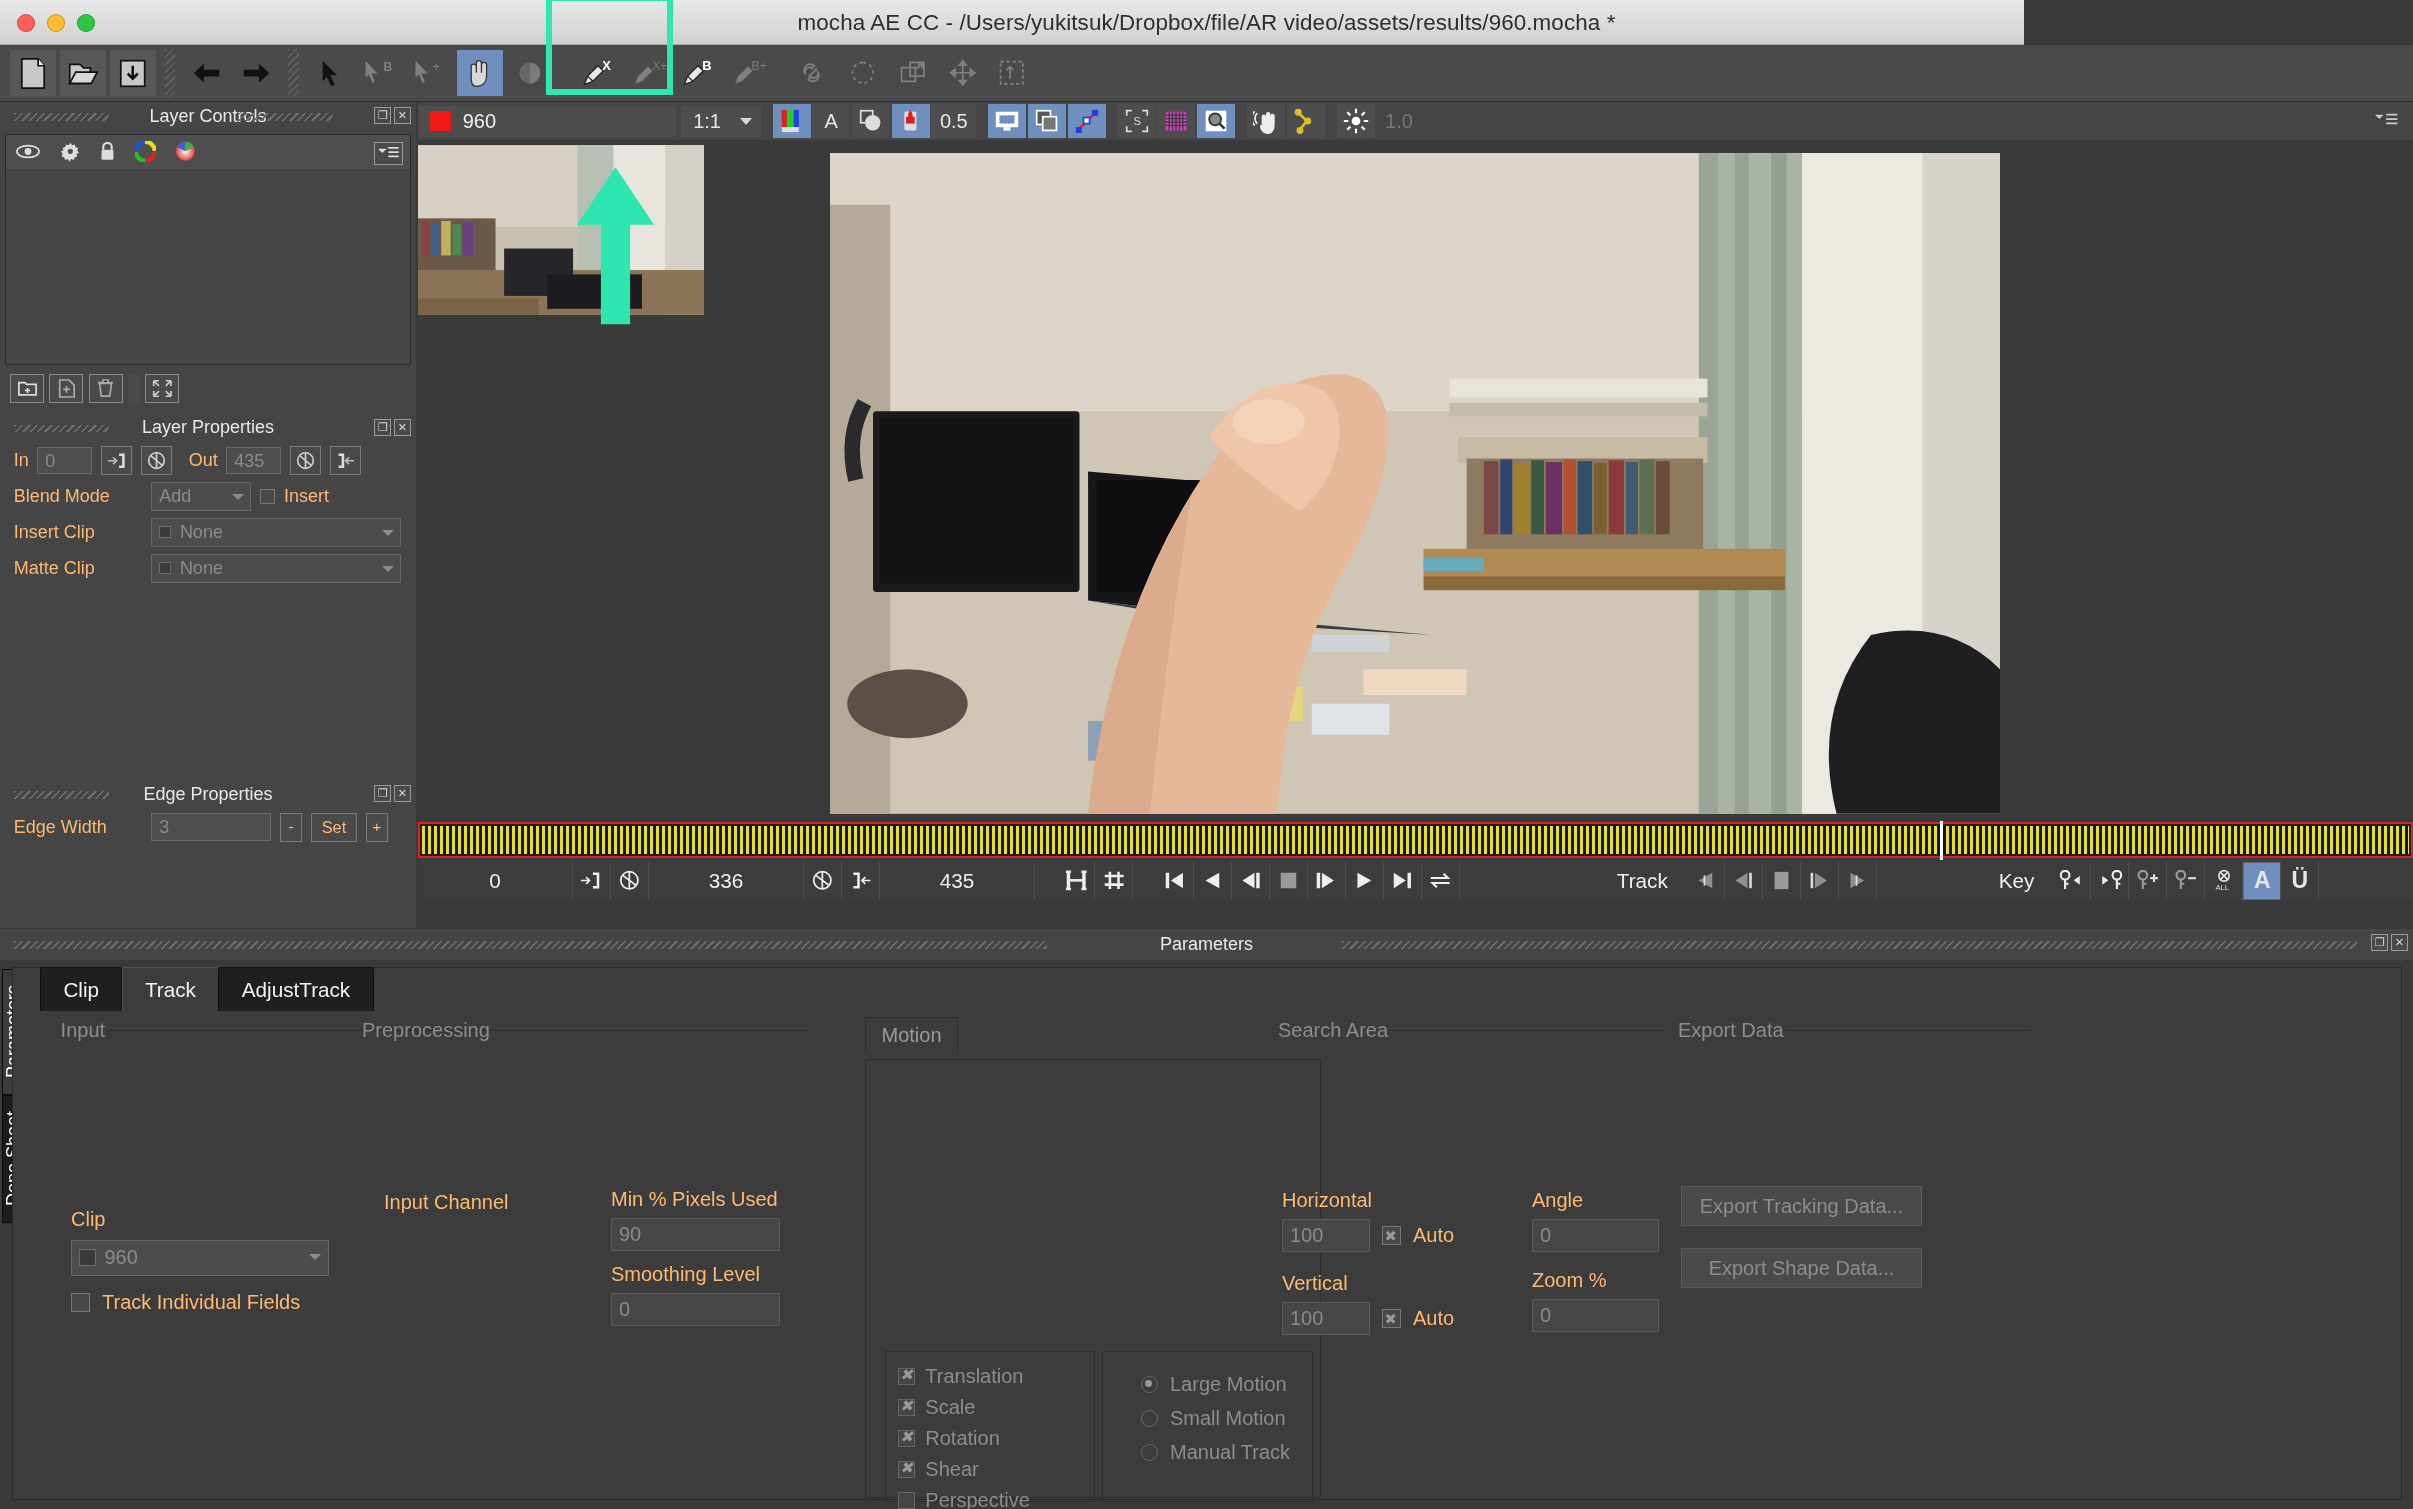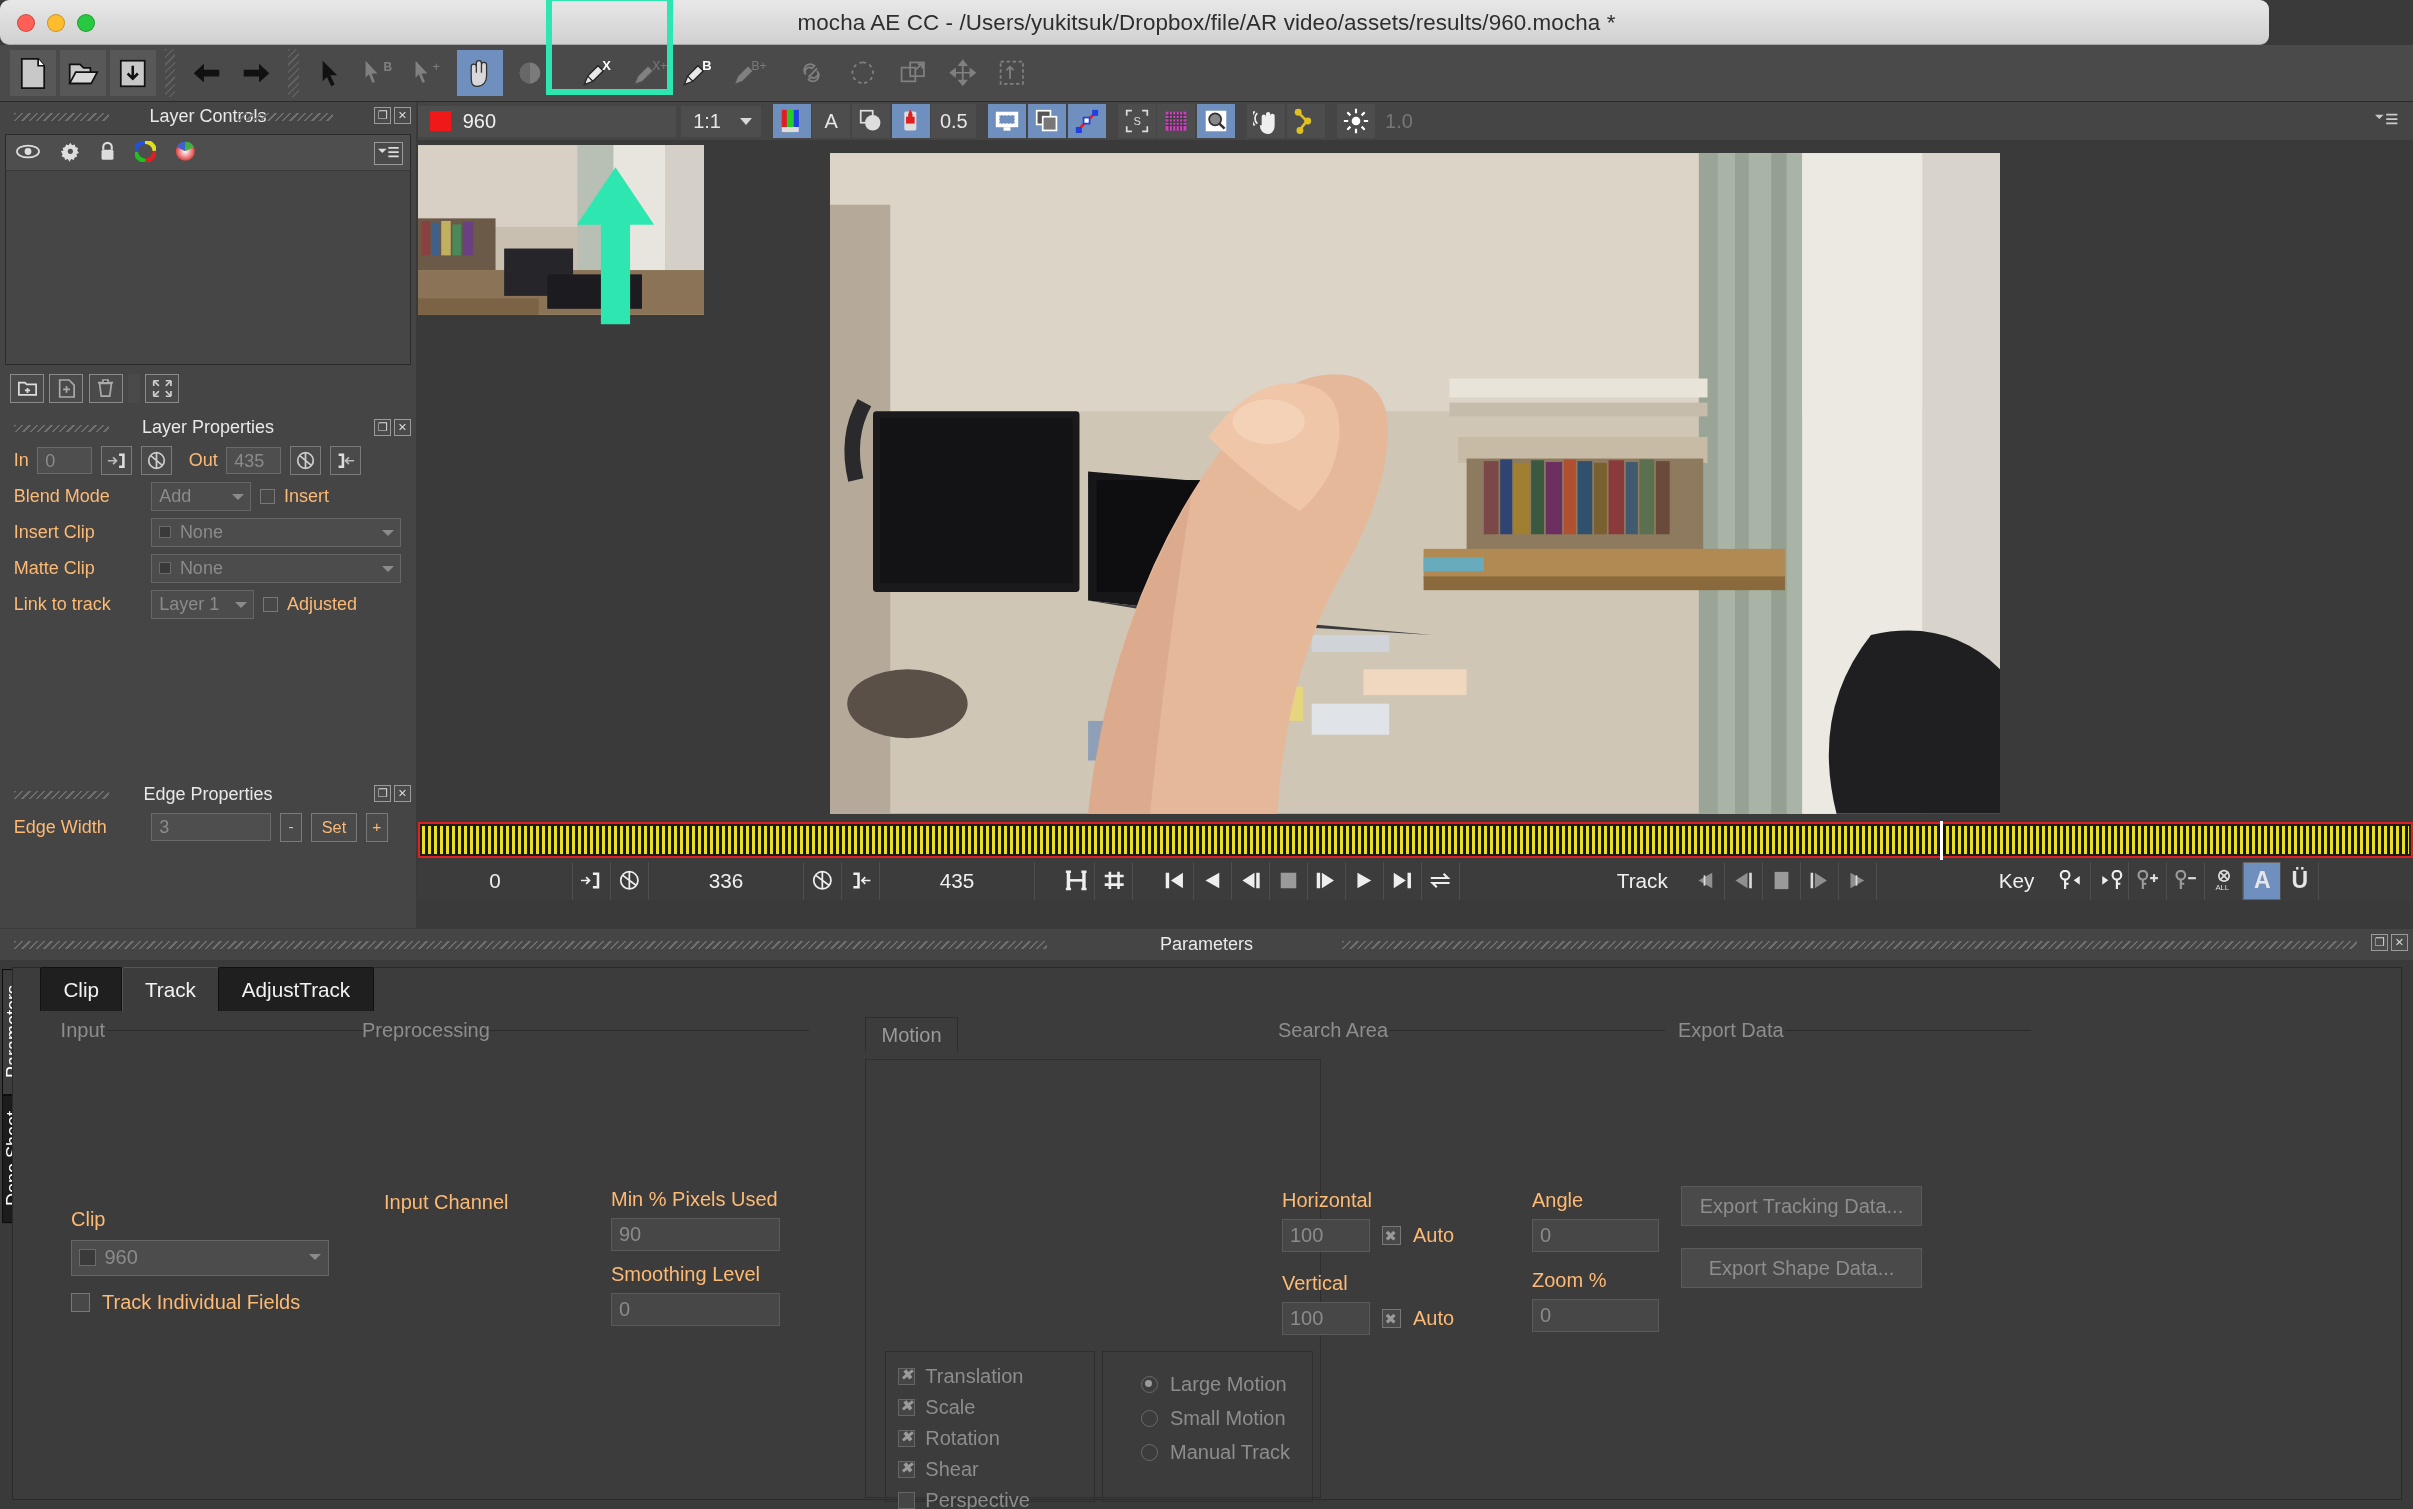--- a/index.html
+++ b/index.html
@@ -7,24 +7,23 @@
   html, body {
     width: 2413px; height: 1509px;
     background: #3a3a3a;
     font-family: "Liberation Sans", sans-serif;
     overflow: hidden;
   }
   #app { position: relative; width: 2413px; height: 1509px; }
 
   
   .titlebar {
-    position: absolute; left: 0; top: 0; width: 2269px; height: 45px;
+    position: absolute; left: 0; top: 0; width: 2024px; height: 45px;
     background: linear-gradient(#e8e8e8, #d0d0d0);
     border-bottom: 0.9px solid #a8a8a8;
-    border-radius: 9px;
   }
   .traffic { position: absolute; top: 13.8px; display: flex; gap: 12px; left: 17px; }
   .dot { width: 18px; height: 18px; border-radius: 50%; border: 0.9px solid rgba(0,0,0,.22); }
   .dot.red { background: #ff5f57; }
   .dot.yellow { background: #ffbd2e; }
   .dot.green { background: #28c940; }
   .title-text {
     position: absolute; left: 0; top: 0; width: 2413px; height: 45px;
     line-height: 45px; text-align: center;
     font-size: 22.4px; color: #2e2e2e; letter-spacing: 0.1px;
@@ -537,29 +536,20 @@
 
     <div class="lp-row">
       <span class="lbl" style="width:129px">Matte Clip</span>
       <div class="sel" style="width:250px">
         <i class="sq"></i>
         <span>None</span>
         <i class="caret"></i>
       </div>
     </div>
 
-    <div class="lp-row">
-      <span class="lbl" style="width:129px">Link to track</span>
-      <div class="sel" style="width:103px">
-        <span>Layer 1</span>
-        <i class="caret"></i>
-      </div>
-      <span class="cbox"></span>
-      <span class="lbl">Adjusted</span>
-    </div>
   </div>
 
   <div class="edgeprops">
     <div class="panel-title">
       <div class="hatch l"></div>
       <span>Edge Properties</span>
       <div class="pbtns">
         <div class="pbtn">❐</div>
         <div class="pbtn">✕</div>
       </div>

